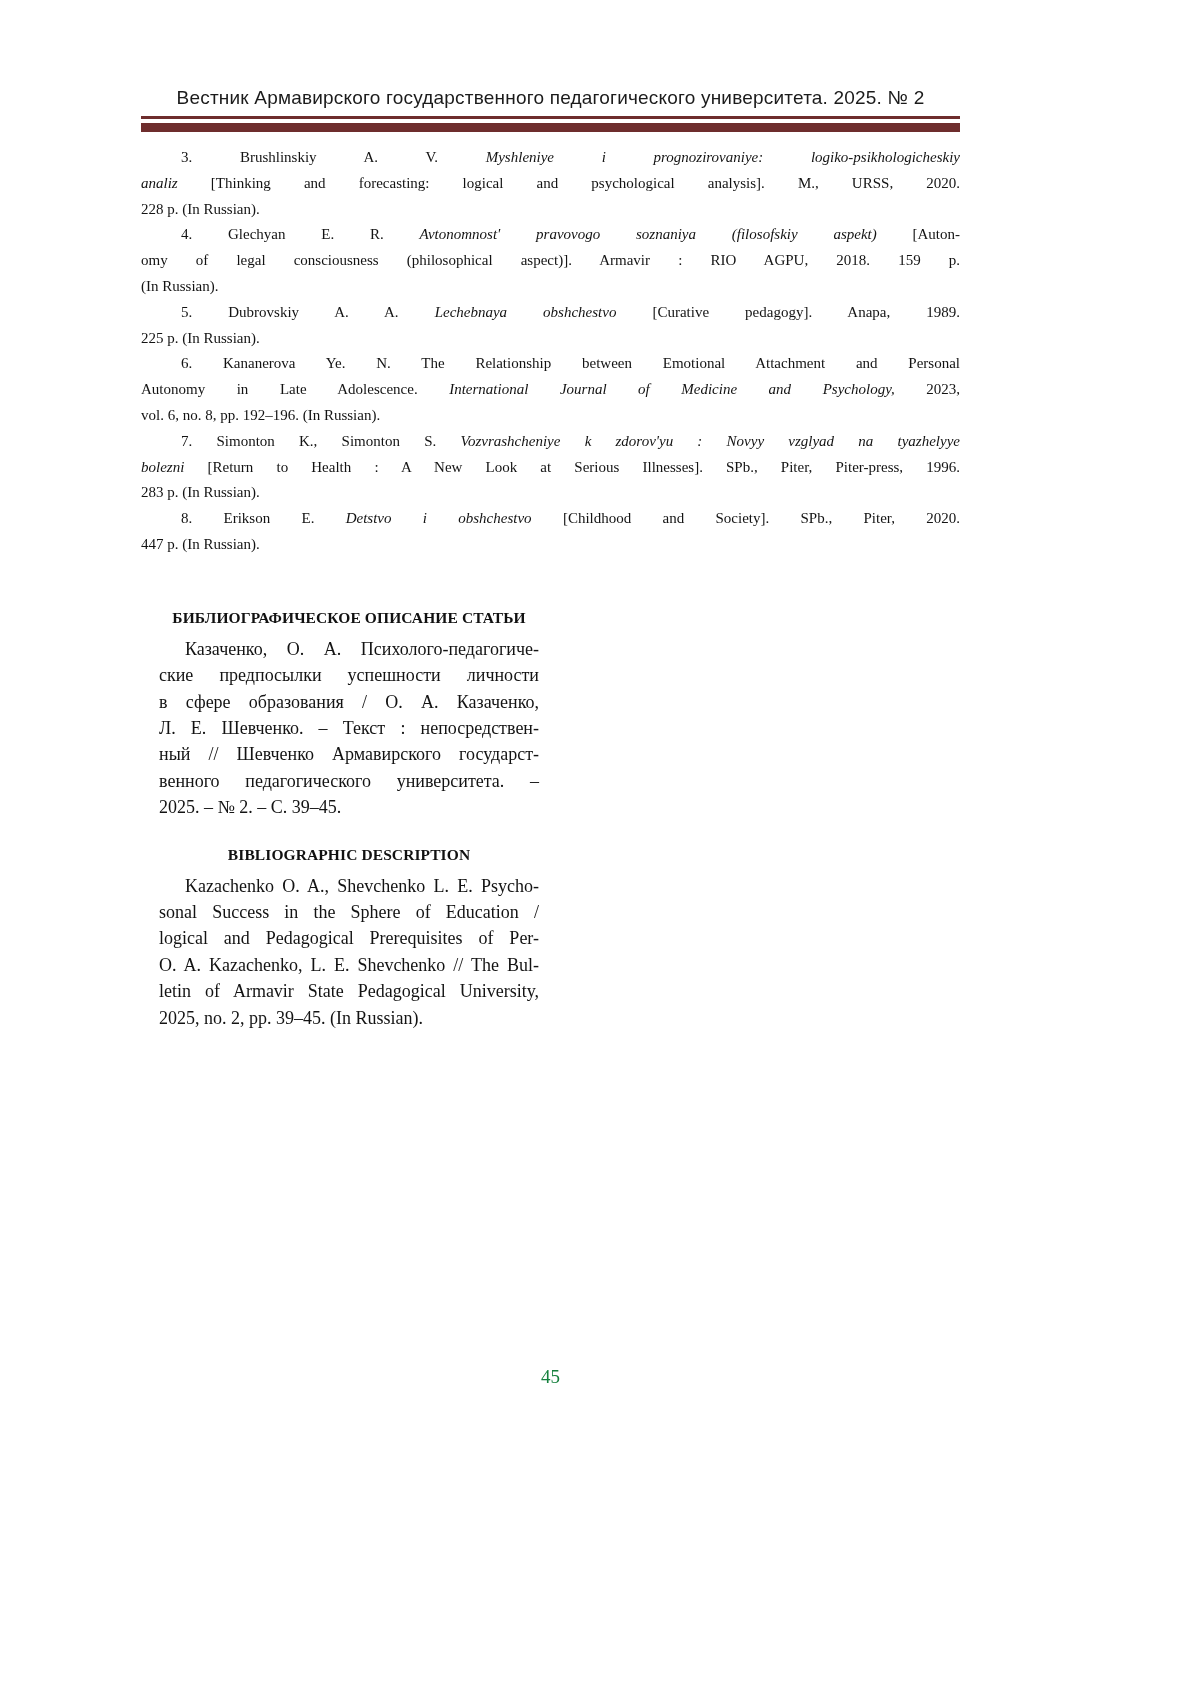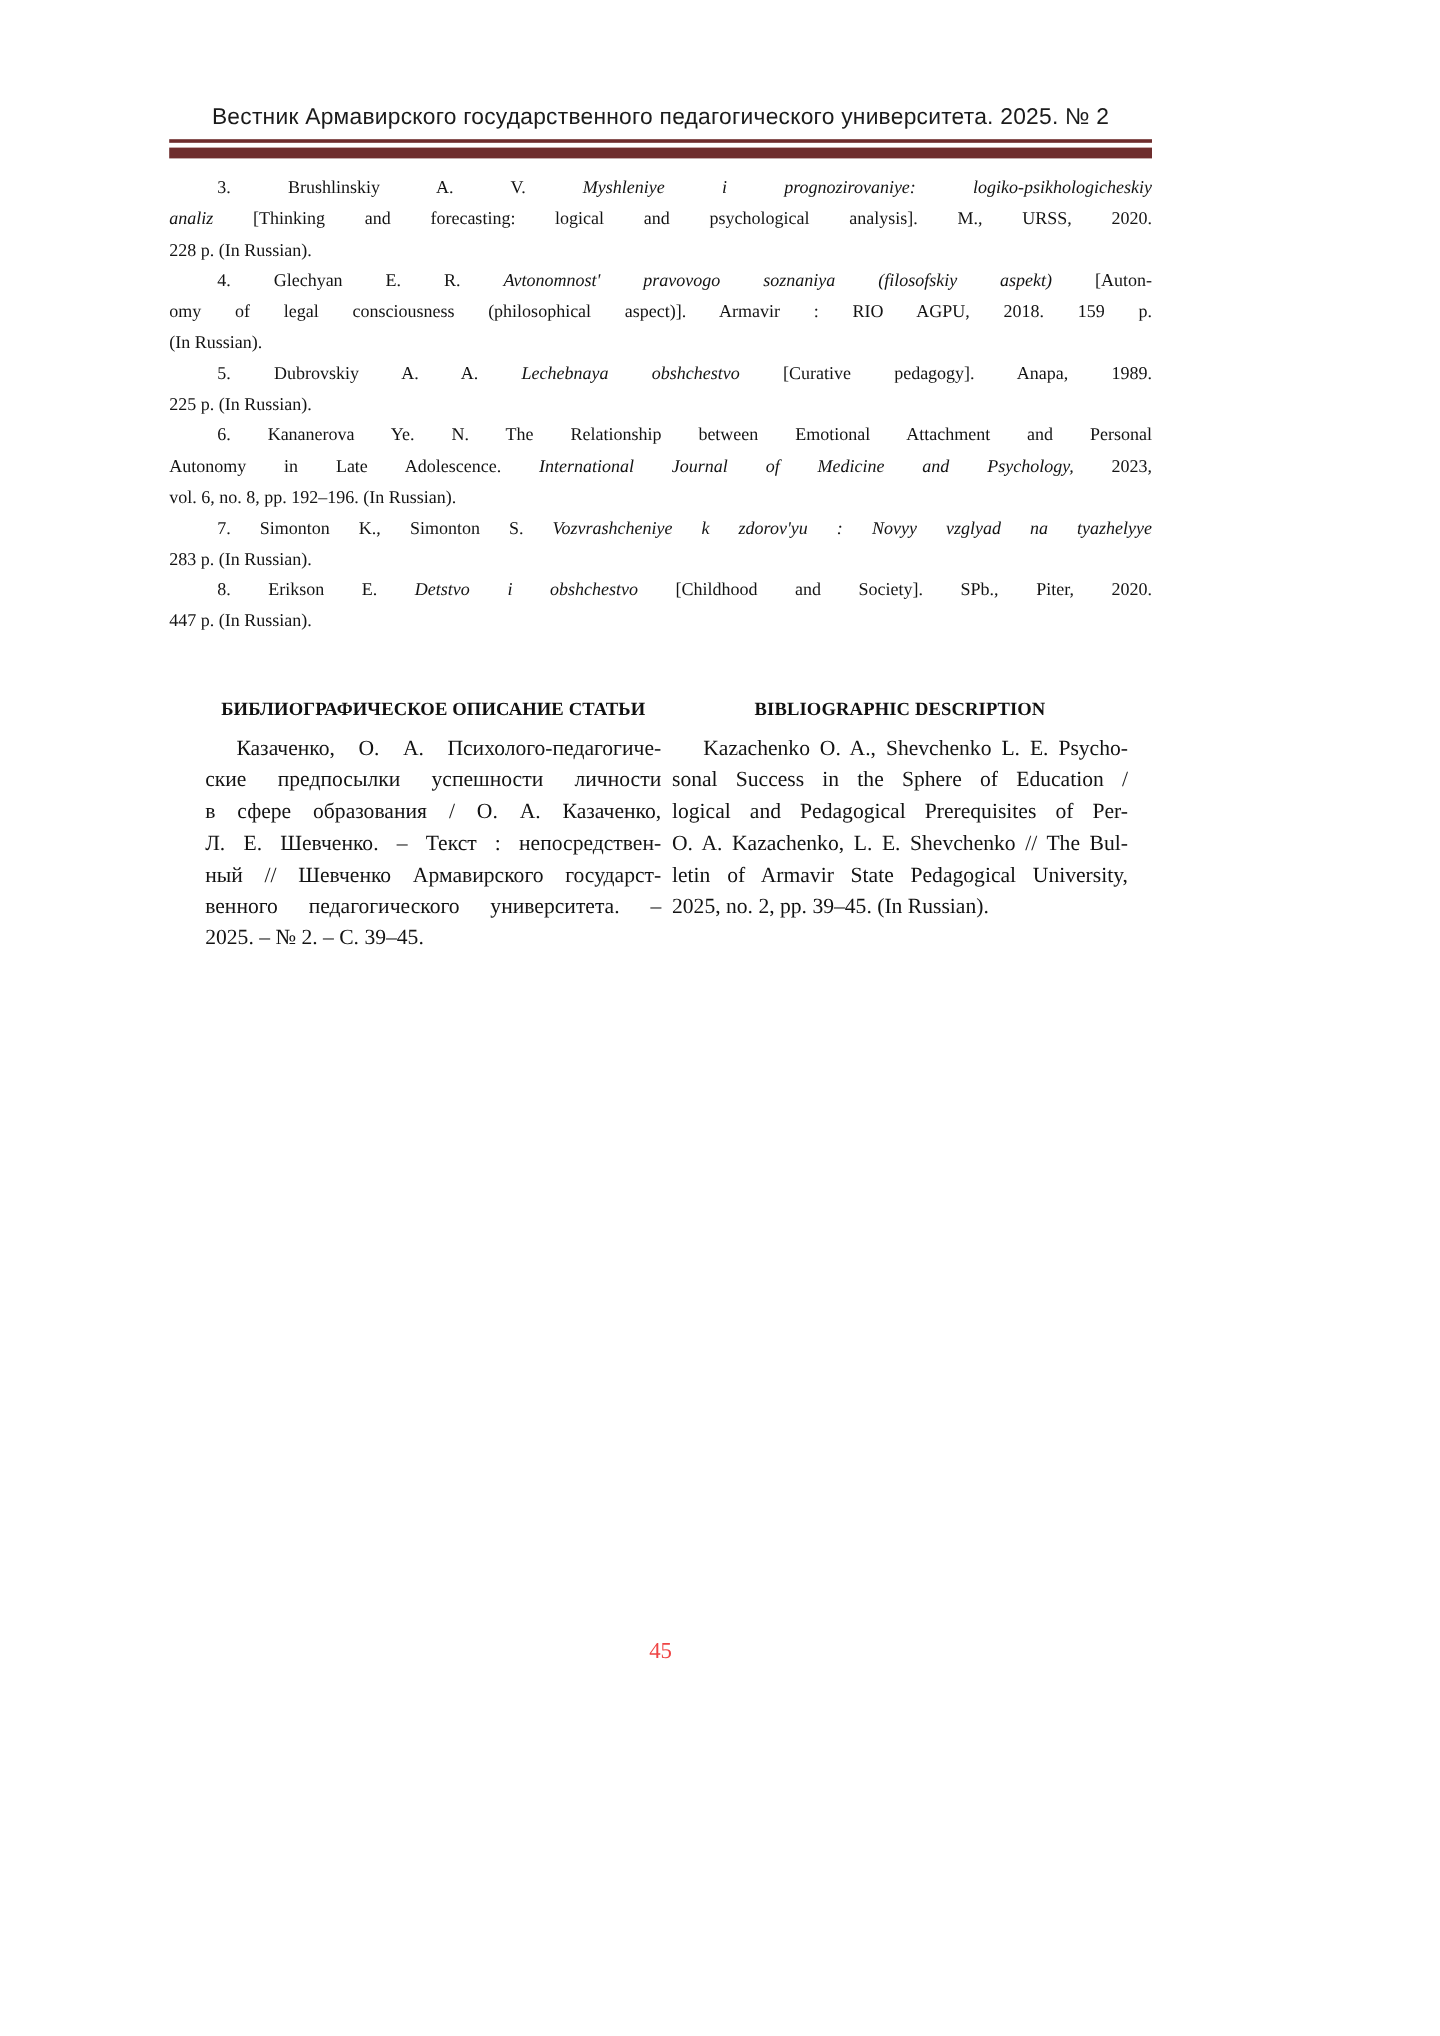--- a/index.html
+++ b/index.html
@@ -14,34 +14,34 @@
     font-family:"Liberation Sans",sans-serif;font-size:19px;line-height:24px;
     color:#1b1b1b;letter-spacing:.2px;
   }
   .rule-thin{height:3px;margin-top:6px;}
   .rule-thick{height:9px;margin-top:4px;}
   .references{margin-top:13px;font-size:15px;line-height:25.8px;color:#131313;}
   .tline{text-align:justify;text-align-last:justify;}
   .tline.first{text-indent:40px;}
   .tline.last{text-align-last:left;}
   .it{font-style:italic;}
-  .biblio{margin-top:50px;margin-left:30px;width:785px;display:flex;gap:9px;}
+  .biblio{margin-top:50px;margin-left:18px;width:785px;display:flex;gap:24px;flex-direction:column;}
   .col{width:380px;}
   .col h3{
     margin:0 0 9px 0;text-align:center;
     font-family:"Liberation Serif",serif;font-weight:bold;
     font-size:15.5px;line-height:19px;color:#111;letter-spacing:.1px;
   }
   .coltext{font-size:18px;line-height:26.4px;color:#131313;}
   .cline{text-align:justify;text-align-last:justify;}
   .cline.first{text-indent:26px;}
   .cline.last{text-align-last:left;}
   .page-number{
     position:absolute;top:1366px;left:141px;width:819px;text-align:center;
-    font-size:19px;color:#ef4444;
+    font-size:19px;color:#15803d;
   }
 </style>
 </head>
 <body>
 
 <div class="content">
 
   <header>
     <div class="header-title">Вестник Армавирского государственного педагогического университета. 2025. № 2</div>
     <div class="rule-thin" style="background: rgb(110, 45, 45);"></div>
@@ -63,20 +63,21 @@
         <div class="tline first"><span>5. Dubrovskiy A. A. </span><span class="it">Lechebnaya obshchestvo</span><span> [Curative pedagogy]. Anapa, 1989.</span></div>
         <div class="tline last"><span>225 p. (In Russian).</span></div>
       </div>
       <div>
         <div class="tline first"><span>6. Kananerova Ye. N. The Relationship between Emotional Attachment and Personal</span></div>
         <div class="tline"><span>Autonomy in Late Adolescence. </span><span class="it">International Journal of Medicine and Psychology,</span><span> 2023,</span></div>
         <div class="tline last"><span>vol. 6, no. 8, pp. 192–196. (In Russian).</span></div>
       </div>
       <div>
         <div class="tline first"><span>7. Simonton K., Simonton S. </span><span class="it">Vozvrashcheniye k zdorov'yu : Novyy vzglyad na tyazhelyye</span></div>
+        <div class="tline"><span class="it">bolezni</span><span> [Return to Health : A New Look at Serious Illnesses]. SPb., Piter, Piter-press, 1996.</span></div>
         <div class="tline last"><span>283 p. (In Russian).</span></div>
       </div>
       <div>
         <div class="tline first"><span>8. Erikson E. </span><span class="it">Detstvo i obshchestvo</span><span> [Childhood and Society]. SPb., Piter, 2020.</span></div>
         <div class="tline last"><span>447 p. (In Russian).</span></div>
       </div>
     </section>
 
   <section class="biblio">
     <div class="col">

